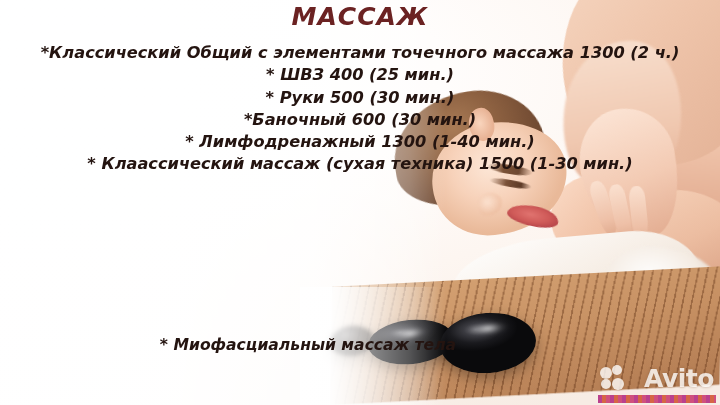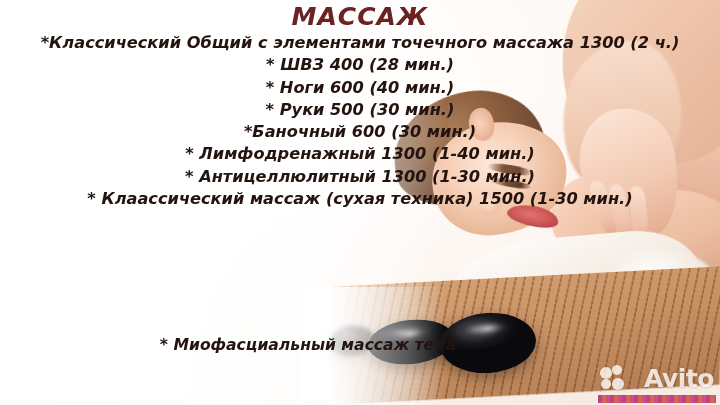--- a/index.html
+++ b/index.html
@@ -264,21 +264,21 @@
     font-weight: 700;
     font-style: italic;
     font-size: 25px;
     letter-spacing: 1px;
     color: #6b2222;
     line-height: 1;
   }
 
   .price-list {
     position: absolute;
-    top: 32px;
+    top: 42px;
     left: 0;
     width: 100%;
     margin: 0;
     padding: 0;
     list-style: none;
     text-align: center;
   }
 
   .price-list li {
     font-family: "DejaVu Sans", sans-serif;
@@ -401,26 +401,24 @@
     <div class="bg-leftfade"></div>
     <div class="photo-soften"></div>
   </div>
 
   <div class="text-layer">
 
     <div class="title">МАССАЖ</div>
 
     <ul class="price-list">
       <li>*Классический Общий с элементами точечного массажа 1300 (2 ч.)</li>
-      <li>* ШВЗ 400 (28 мин.)</li>
-      <li>* Ноги 600 (40 мин.)</li>
+      <li>* ШВЗ 400 (25 мин.)</li>
       <li>* Руки 500 (30 мин.)</li>
       <li>*Баночный 600 (30 мин.)</li>
       <li>* Лимфодренажный 1300 (1-40 мин.)</li>
-      <li>* Антицеллюлитный 1300 (1-30 мин.)</li>
       <li>* Клаассический массаж (сухая техника) 1500 (1-30 мин.)</li>
     </ul>
 
     <ul class="extras">
       <li>* Миофасциальный массаж тела</li>
     </ul>
   </div>
 
   <div class="wm-bar"></div>
   <div class="watermark">

